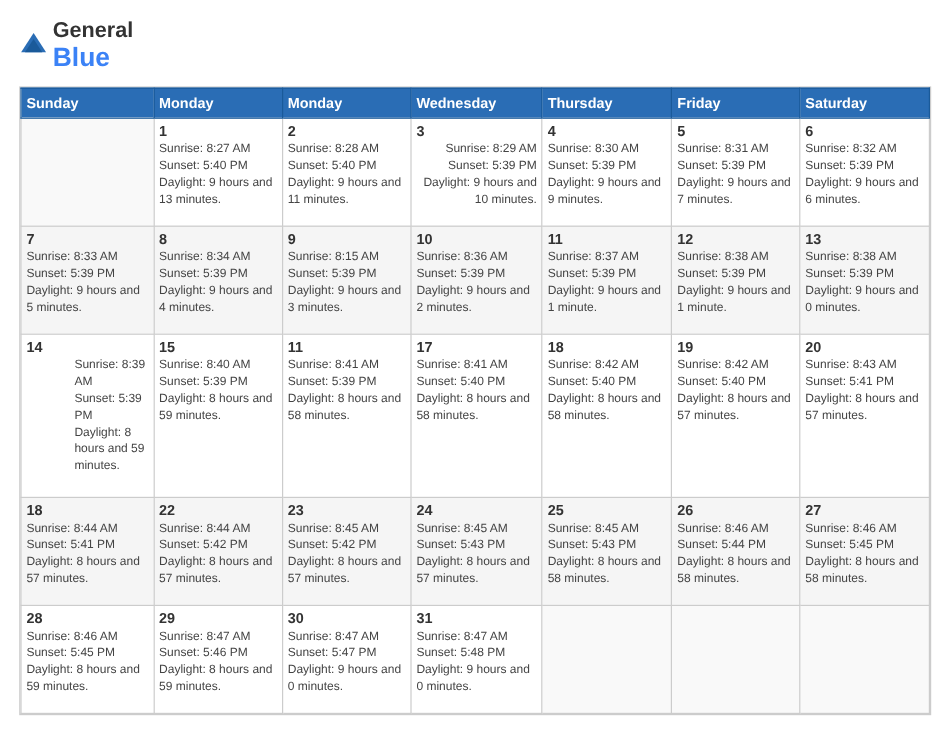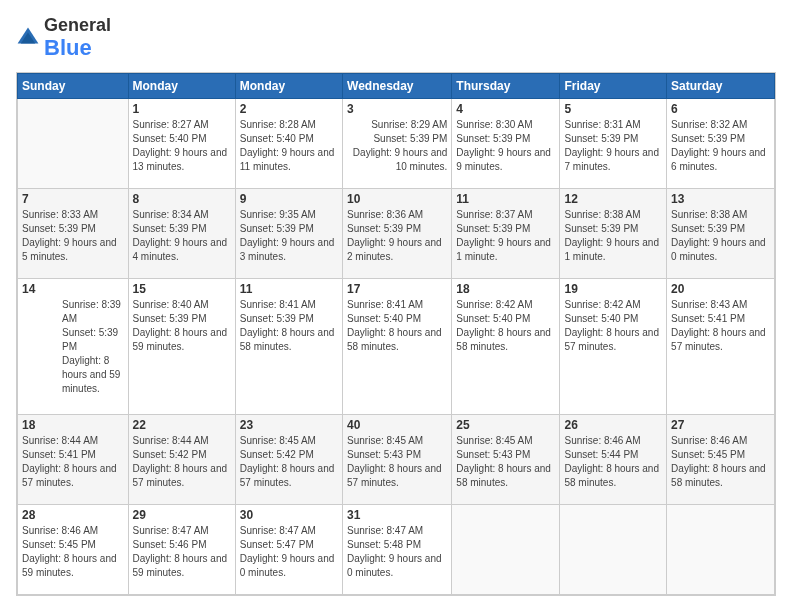--- a/index.html
+++ b/index.html
@@ -185,21 +185,21 @@
 Daylight: 9 hours and 5 minutes.</div>
             </td>
             <td>
               <div class="day-number">8</div>
               <div class="day-info" style="white-space: pre-line;">Sunrise: 8:34 AM
 Sunset: 5:39 PM
 Daylight: 9 hours and 4 minutes.</div>
             </td>
             <td>
               <div class="day-number">9</div>
-              <div class="day-info" style="white-space: pre-line;">Sunrise: 9:35 AM
+              <div class="day-info" style="white-space: pre-line;">Sunrise: 8:15 AM
 Sunset: 5:39 PM
 Daylight: 9 hours and 3 minutes.</div>
             </td>
             <td>
               <div class="day-number">10</div>
               <div class="day-info" style="white-space: pre-line;">Sunrise: 8:36 AM
 Sunset: 5:39 PM
 Daylight: 9 hours and 2 minutes.</div>
             </td>
             <td>
@@ -278,21 +278,21 @@
 Sunset: 5:42 PM
 Daylight: 8 hours and 57 minutes.</div>
             </td>
             <td>
               <div class="day-number">23</div>
               <div class="day-info" style="white-space: pre-line;">Sunrise: 8:45 AM
 Sunset: 5:42 PM
 Daylight: 8 hours and 57 minutes.</div>
             </td>
             <td>
-              <div class="day-number">40</div>
+              <div class="day-number">24</div>
               <div class="day-info" style="white-space: pre-line;">Sunrise: 8:45 AM
 Sunset: 5:43 PM
 Daylight: 8 hours and 57 minutes.</div>
             </td>
             <td>
               <div class="day-number">25</div>
               <div class="day-info" style="white-space: pre-line;">Sunrise: 8:45 AM
 Sunset: 5:43 PM
 Daylight: 8 hours and 58 minutes.</div>
             </td>

